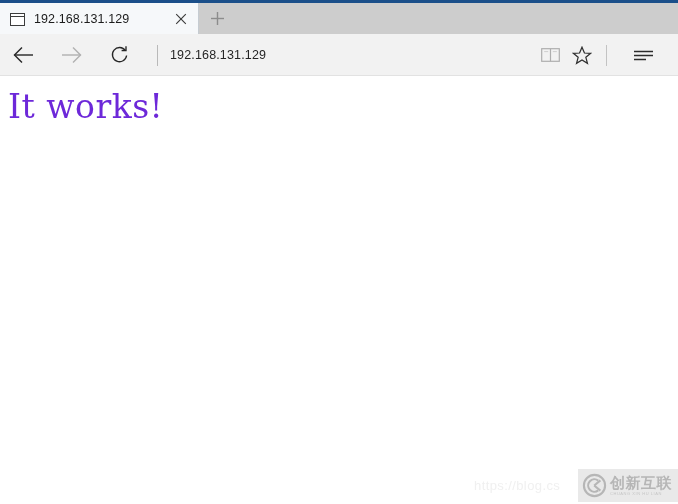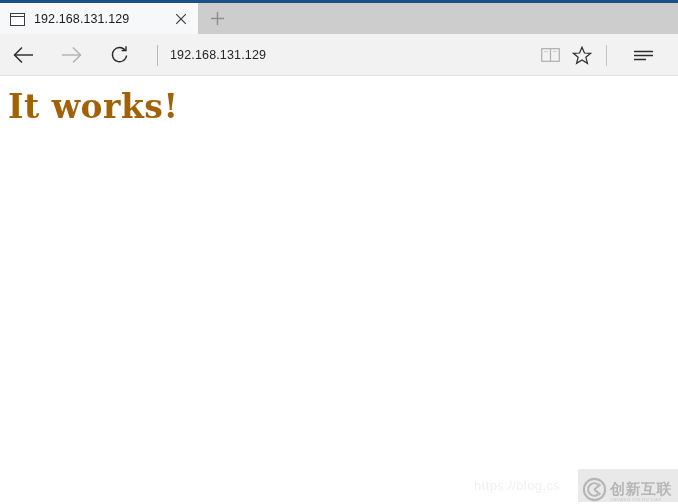--- a/index.html
+++ b/index.html
@@ -195,23 +195,23 @@
     background: #ffffff;
     overflow: hidden;
   }
   .page-heading {
     position: absolute;
     left: 8px;
     top: 10px;
     margin: 0;
     font-family: "DejaVu Serif", "Liberation Serif", serif;
     font-size: 33px;
-    font-weight: 700;
+    font-weight: 400;
     line-height: 40px;
-    color: #a16207;
+    color: #6d28d9;
     letter-spacing: 0.5px;
     white-space: nowrap;
   }
 
   
   .watermark-url {
     position: absolute;
     left: 474px;
     top: 478px;
     font-size: 13px;
@@ -221,21 +221,21 @@
     user-select: none;
   }
   .watermark-logo {
     position: absolute;
     left: 578px;
     top: 469px;
     width: 100px;
     height: 33px;
     background: #e9e9e9;
     display: flex;
-    align-items: flex-end;
+    align-items: center;
     user-select: none;
   }
   .watermark-logo-mark {
     margin-left: 4px;
     width: 25px;
     height: 25px;
     flex: 0 0 auto;
     display: block;
   }
   .watermark-logo-textwrap {

